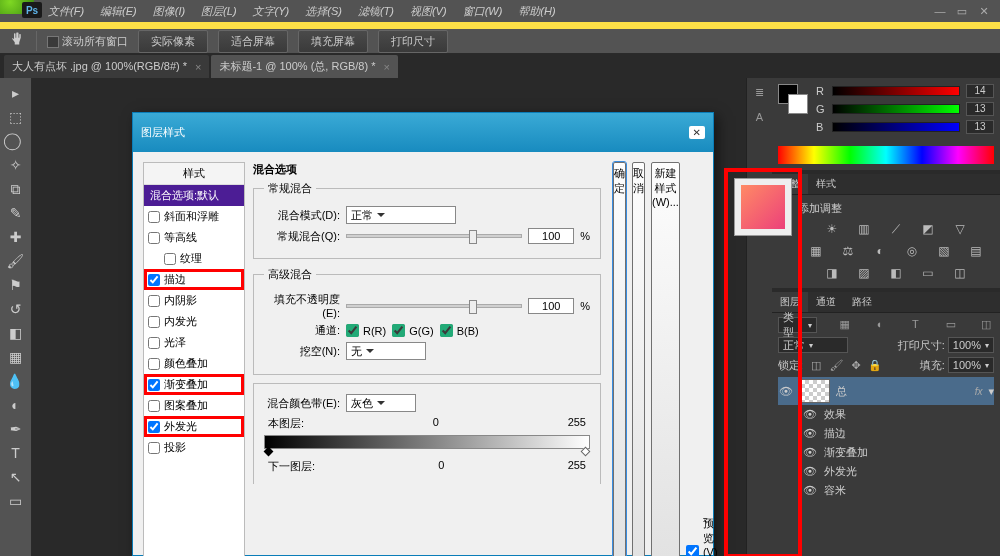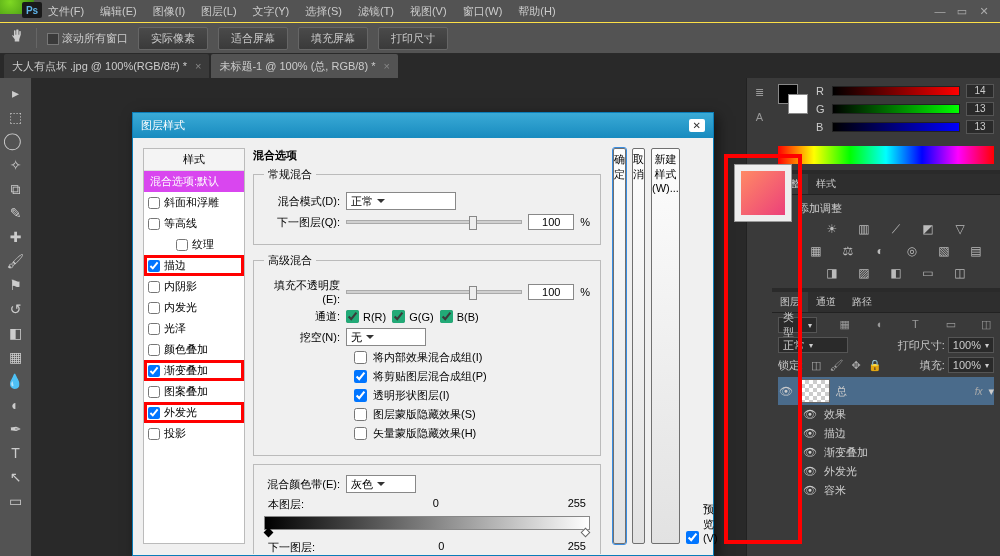--- a/index.html
+++ b/index.html
@@ -4,32 +4,32 @@
 <style>
 * { box-sizing: border-box; margin: 0; padding: 0; font-family: "Microsoft YaHei", Arial, sans-serif; font-size: 11px; user-select: none; }
 body { background: #535353; width: 1000px; height: 556px; overflow: hidden; position: relative; color: #ccc; }
 
 
 .ps-corner { position: absolute; top: 0; left: 0; width: 34px; height: 14px; background: radial-gradient(circle at 10px 2px, #7fd823 0%, #3a8a0f 100%); border-radius: 0 0 14px 0; }
 
 
 .menubar { height: 22px; display: flex; align-items: center; background: #535353; padding-left: 40px; }
 .menubar .ps-logo { position: absolute; left: 22px; top: 2px; width: 20px; height: 16px; background: #1a1a1a; border-radius: 2px; display:flex; align-items:center; justify-content:center; color: #5fb4e8; font-weight: bold; font-size: 10px; }
-.menubar .menu-item { padding: 0 8px; cursor: default; }
+.menubar .menu-item { padding: 0 8px; cursor: default; font-style: italic; }
 .winbtns { margin-left: auto; display:flex; gap:6px; padding-right:8px; color:#aaa; }
 .winbtns div { width:16px; text-align:center; }
 
 
-.optbar { height: 32px; background: #535353; border-top:1px solid #fde047; border-bottom:1px solid #2a2a2a; display:flex; align-items:center; padding: 4px 8px; gap: 10px; }
+.optbar { height: 32px; background: #535353; border-top:7px solid #fde047; border-bottom:1px solid #2a2a2a; display:flex; align-items:center; padding: 4px 8px; gap: 10px; }
 .hand-icon svg { width: 18px; height: 18px; }
 .chk { width: 12px; height: 12px; border:1px solid #777; display:inline-block; vertical-align:middle; background:#3a3a3a; }
 .opt-btn { border:1px solid #666; background: linear-gradient(#4a4a4a,#3a3a3a); padding: 3px 12px; border-radius:2px; }
 
 
-.doctabs { height: 24px; background:#292929; display:flex; padding-left:4px; }
+.doctabs { height: 24px; background:#292929; display:flex; align-items:flex-end; padding-left:4px; }
 .doctab { padding: 4px 8px; background:#3a3a3a; color:#ccc; border-radius: 2px 2px 0 0; margin-right:2px; display:flex; gap:4px; align-items:center; }
 .doctab.active { background:#535353; }
 .doctab .x { color:#888; margin-left:4px; }
 
 
 .main { position:absolute; top: 78px; left:0; right:0; bottom:0; display:flex; }
 .toolbar { width:32px; background:#535353; border-right:1px solid #2a2a2a; display:flex; flex-direction:column; gap:2px; padding-top:4px; align-items:center; }
 .toolbar .tool { width:24px; height:22px; display:flex; align-items:center; justify-content:center; color:#ccc; font-size:14px; }
 .canvas-area { flex:1; background:#292929; position:relative; }
 
@@ -72,28 +72,28 @@
 .layer-item { display:flex; align-items:center; gap:6px; padding:2px 0; background:#4a6b8b; }
 .layer-item .eye { width:16px; text-align:center; }
 .layer-thumb { width:30px; height:24px; background: repeating-conic-gradient(#ccc 0% 25%, #fff 0% 50%) 0 0/8px 8px; border:1px solid #666; }
 .layer-name { flex:1; }
 .layer-fx { color:#aaa; font-style:italic; font-size:10px; }
 .sublayer { display:flex; gap:6px; padding:2px 0 2px 24px; align-items:center; }
 .sublayer .eye { width:16px; text-align:center; }
 
 
 .dialog { position:absolute; top:112px; left:132px; width:582px; height:444px; background:#f0f0f0; border:1px solid #0a7db8; box-shadow: 4px 4px 12px rgba(0,0,0,0.5); }
-.dlg-title { height:25px; background: linear-gradient(to bottom, #3aaad6, #188bbf); color:#fff; display:flex; align-items:center; padding:0 8px; }
+.dlg-title { height:39px; background: linear-gradient(to bottom, #3aaad6, #188bbf); color:#fff; display:flex; align-items:center; padding:0 8px; }
 .dlg-title .ttl { flex:1; }
 .dlg-title .xbtn { background:#fff; color:#333; border-radius:2px; padding: 1px 4px; font-size:10px; }
 .dlg-body { display:flex; height:calc(100% - 26px); color:#000; }
 
 .styles-col { width:102px; border:1px solid #bbb; margin:10px 4px 10px 10px; background:#fff; }
 .styles-col .hdr { padding:3px 6px; border-bottom:1px solid #ddd; background:#f4f4f4; text-align:center; }
-.styles-col .hl { background:#d946ef; color:#fff; padding:3px 6px; }
+.styles-col .hl { background:#4c1d95; color:#fff; padding:3px 6px; }
 .styles-col .row { padding:3px 4px; display:flex; align-items:center; gap:4px; }
 .styles-col input[type=checkbox] { width:12px; height:12px; }
 .redbox { outline: 3px solid #ff0000; outline-offset: -3px; }
 
 .options-col { flex:1; padding:10px 8px 10px 4px; overflow:hidden; }
 fieldset { border:1px solid #bbb; margin-bottom:8px; padding:6px 10px 10px; }
 legend { padding: 0 4px; }
 .frow { display:flex; align-items:center; gap:6px; margin:4px 0; font-size:11px; }
 .lbl-r { width:76px; text-align:right; }
 .sel { border:1px solid #888; background:#fff; padding:1px 4px; display:inline-flex; align-items:center; gap:4px; height:18px; }
@@ -338,21 +338,21 @@
       <div class="hl">混合选项:默认</div>
       <div id="styles-rows">
           <div class="row">
             <input type="checkbox" style="">
             <span>斜面和浮雕</span>
           </div>
           <div class="row" style="">
             <input type="checkbox" style="">
             <span>等高线</span>
           </div>
-          <div class="row" style="padding-left: 32px;">
+          <div class="row" style="padding-left: 20px;">
             <input type="checkbox" style="">
             <span>纹理</span>
           </div>
           <div class="row redbox">
             <input type="checkbox" checked="" style="">
             <span>描边</span>
           </div>
           <div class="row">
             <input type="checkbox" style="">
             <span>内阴影</span>
@@ -393,21 +393,21 @@
       <fieldset>
         <legend>常规混合</legend>
         <div class="frow">
             <span class="lbl-r">混合模式(D):</span>
           <span class="sel" style="width:110px">
               <span>正常</span>
               <span class="arrow"></span>
             </span>
           </div>
         <div class="frow">
-            <span class="lbl-r">下一图层(Q):</span>
+            <span class="lbl-r">常规混合(Q):</span>
           <div class="range" style="width:130px">
               <div class="thumb" style="left:122px"></div>
             </div>
           <span class="numbox">100</span>
           <span>%</span>
           </div>
       </fieldset>
 
       <fieldset>
         <legend>高级混合</legend>
@@ -433,42 +433,20 @@
               <input type="checkbox" checked="" style="">
               <span>B(B)</span>
             </span>
         </div>
         <div class="frow">
             <span class="lbl-r">挖空(N):</span>
           <span class="sel" style="width:80px">
               <span>无</span>
               <span class="arrow"></span>
             </span>
-          </div>
-        <div class="indent-rows" id="adv-opts">
-            <div class="frow">
-              <input type="checkbox" style="">
-              <span>将内部效果混合成组(I)</span>
-            </div>
-            <div class="frow">
-              <input type="checkbox" checked="" style="">
-              <span>将剪贴图层混合成组(P)</span>
-            </div>
-            <div class="frow">
-              <input type="checkbox" checked="" style="">
-              <span>透明形状图层(I)</span>
-            </div>
-            <div class="frow">
-              <input type="checkbox" style="">
-              <span>图层蒙版隐藏效果(S)</span>
-            </div>
-            <div class="frow">
-              <input type="checkbox" style="">
-              <span>矢量蒙版隐藏效果(H)</span>
-            </div>
           </div>
       </fieldset>
 
       <fieldset style="border-bottom:none">
         <div class="frow">
             <span class="lbl-r">混合颜色带(E):</span>
           <span class="sel" style="width:70px">
               <span>灰色</span>
               <span class="arrow"></span>
             </span>

